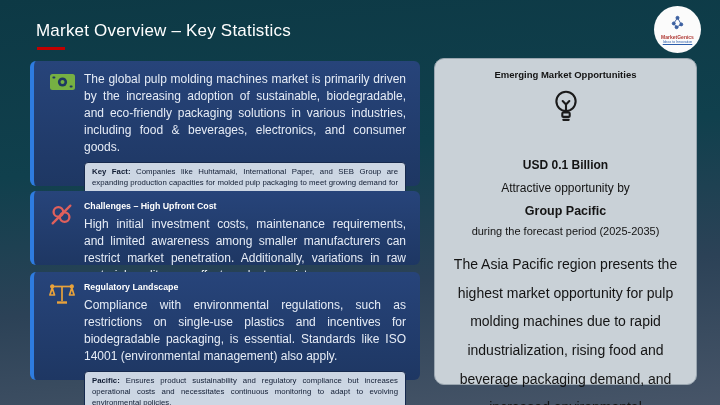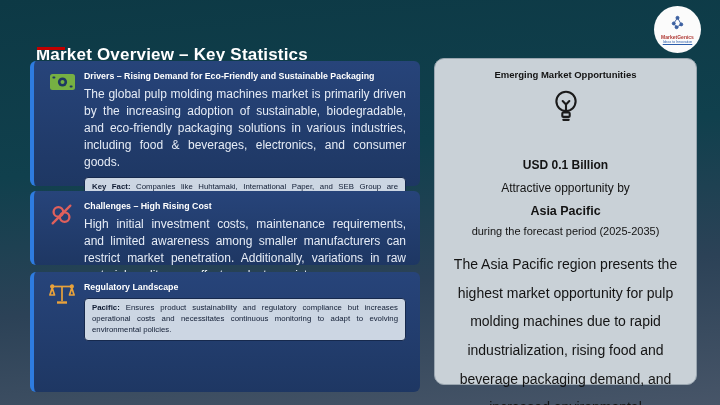--- a/index.html
+++ b/index.html
@@ -4,21 +4,21 @@
 <style>
   * { margin:0; padding:0; box-sizing:border-box; }
   html,body { width:720px; height:405px; overflow:hidden; }
   body {
     font-family:"Liberation Sans", sans-serif;
     background:linear-gradient(175deg,#0d3945 0%, #10404d 38%, #2c4257 68%, #475568 100%);
     position:relative;
   }
 
   
-  .page-title { position:absolute; left:36px; top:21px; font-size:17px; font-weight:700; color:#ffffff; letter-spacing:.2px;margin-top:24px; }
+  .page-title { position:absolute; left:36px; top:21px; font-size:17px; font-weight:400; color:#ffffff; letter-spacing:.2px; }
   .red-line { position:absolute; left:37px; top:47px; width:28px; height:3px; background:#c00000; }
 
   .logo { position:absolute; left:654px; top:6px; width:47px; height:47px; border-radius:50%; background:#fbfbfb; display:flex; flex-direction:column; align-items:center; justify-content:center; gap:1px; }
   .logo-brand { font-size:5px; font-weight:700; color:#b03a35; line-height:1; }
   .logo-tagline { font-size:3.5px; color:#2a5caa; line-height:1; text-decoration:underline; }
 
   
   .card {
     position:absolute; left:30px; width:390px;
     background:linear-gradient(180deg,#27447a 0%, #1e3763 100%);
@@ -29,21 +29,21 @@
   .card-title { font-size:8.8px; font-weight:700; color:#ffffff; margin-bottom:5px; }
   .card-body { font-size:12px; line-height:1.42; text-align:justify; color:#e6ecf6; }
   .callout {
     margin-top:6px; background:#ccd6e3; border:1.5px solid #16294d; border-radius:4px;
     padding:4px 7px; font-size:7.8px; line-height:1.4; color:#101c33; text-align:justify;
   }
   .callout b { font-weight:700; }
 
   #card-drivers { top:61px; height:125px; }
   #card-challenges { top:191px; height:74px; }
-  #card-regulatory { top:272px; height:120px; }
+  #card-regulatory { top:272px; height:108px; }
 
   
   .panel {
     position:absolute; left:434px; top:58px; width:263px; height:327px;
     background:#c9d1d7; border:1px solid #9aa6b0; border-radius:10px;
     display:flex; flex-direction:column; align-items:center; text-align:center;
     padding:10px 18px; color:#141414;
   }
   .panel-title { font-size:9.5px; font-weight:700; }
   .panel-bulb { margin-top:9px; }
@@ -81,65 +81,65 @@
 <div class="card" id="card-drivers">
   <span class="card-icon">
     <svg width="27" height="20" viewBox="0 0 27 20">
       <rect x="1" y="2" width="25" height="16" rx="2.5" fill="#76b043"></rect>
       <circle cx="13.5" cy="10" r="4.6" fill="#1e3763"></circle>
       <circle cx="13.5" cy="10" r="2" fill="#76b043"></circle>
       <rect x="3.4" y="4.4" width="3" height="2" rx="1" fill="#1e3763"></rect>
       <rect x="20.6" y="13.6" width="3" height="2" rx="1" fill="#1e3763"></rect>
     </svg>
   </span>
-  <div class="card-title">Drivers – Rising Demand for Eco-Friendly and Sustainable Packaging</div>
   <div class="card-body">The global pulp molding machines market is primarily driven by the increasing adoption of sustainable, biodegradable, and eco-friendly packaging solutions in various industries, including food &amp; beverages, electronics, and consumer goods.</div>
   <div class="callout">
     <b>Key Fact:</b><span> Companies like Huhtamaki, International Paper, and SEB Group are expanding production capacities for molded pulp packaging to meet growing demand for recyclable and biodegradable alternatives to plastics.</span>
   </div>
 </div>
 
 <div class="card" id="card-challenges">
   <span class="card-icon">
     <svg width="25" height="25" viewBox="0 0 24 24" fill="none" stroke="#e0605c" stroke-width="2.2" stroke-linecap="round">
       <circle cx="9" cy="9.5" r="4.6"></circle>
       <circle cx="15" cy="14.5" r="4.6"></circle>
       <line x1="3.5" y1="20.5" x2="20.5" y2="3.5"></line>
     </svg>
   </span>
-  <div class="card-title">Challenges – High Rising Cost</div>
+  <div class="card-title">Challenges – High Upfront Cost</div>
   <div class="card-body">High initial investment costs, maintenance requirements, and limited awareness among smaller manufacturers can restrict market penetration. Additionally, variations in raw material quality may affect product consistency.</div>
 </div>
 
 <div class="card" id="card-regulatory">
   <span class="card-icon">
     <svg width="26" height="23" viewBox="0 0 26 23" fill="none" stroke="#e9a23b" stroke-width="1.7" stroke-linejoin="round">
       <line x1="3" y1="3.5" x2="23" y2="3.5"></line>
       <circle cx="3.2" cy="3.5" r="1.3" fill="#e9a23b"></circle>
       <circle cx="22.8" cy="3.5" r="1.3" fill="#e9a23b"></circle>
       <path d="M3.2 5 L0.9 12 L5.5 12 Z"></path>
       <path d="M22.8 5 L20.5 12 L25.1 12 Z"></path>
       <line x1="13" y1="3.5" x2="13" y2="18"></line>
       <line x1="8" y1="19.5" x2="18" y2="19.5" stroke-width="2.4"></line>
     </svg>
   </span>
   <div class="card-title">Regulatory Landscape</div>
+  <div class="card-body">Compliance with environmental regulations, such as restrictions on single-use plastics and incentives for biodegradable packaging, is essential. Standards like ISO 14001 (environmental management) also apply.</div>
   <div class="callout">
     <b>Pacific:</b><span> Ensures product sustainability and regulatory compliance but increases operational costs and necessitates continuous monitoring to adapt to evolving environmental policies.</span>
   </div>
 </div>
 
 <div class="panel">
   <div class="panel-title">Emerging Market Opportunities</div>
   <span class="panel-bulb">
     <svg width="30" height="37" viewBox="0 0 24 30" fill="none" stroke="#1a1a1a" stroke-width="1.7" stroke-linecap="round">
       <circle cx="12" cy="10" r="7.8"></circle>
       <path d="M12 17 L12 12.5 M12 12.5 L9.3 9.8 M12 12.5 L14.7 9.8"></path>
       <rect x="9" y="19" width="6" height="3.6" rx="0.8"></rect>
       <line x1="9.8" y1="25" x2="14.2" y2="25"></line>
     </svg>
   </span>
   <div class="panel-value">USD 0.1 Billion</div>
   <div class="panel-subtitle">Attractive opportunity by</div>
-  <div class="panel-region">Asia Pacific</div>
+  <div class="panel-region">Group Pacific</div>
   <div class="panel-period">during the forecast period (2025-2035)</div>
   <div class="panel-desc">The Asia Pacific region presents the highest market opportunity for pulp molding machines due to rapid industrialization, rising food and beverage packaging demand, and increased environmental awareness. Countries like China and India are expanding e-commerce and consumer goods production, boosting demand for biodegradable packaging solutions. Major manufacturers such as Huhtamaki, International Paper, and SEB Group are increasing local production capacities to capitalize on this growing need for sustainable, molded pulp packaging.</div>
 </div>
 
 </body></html>

